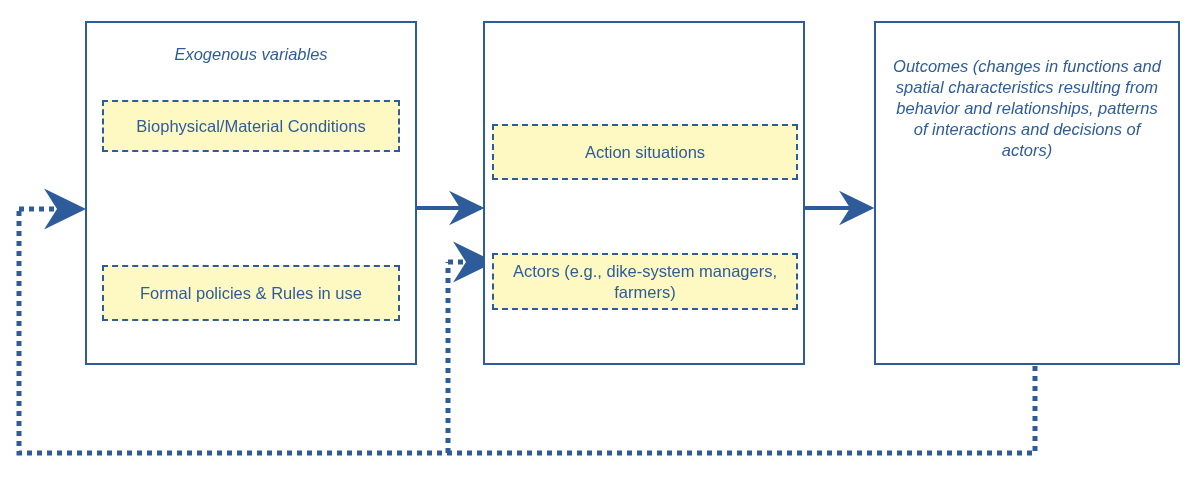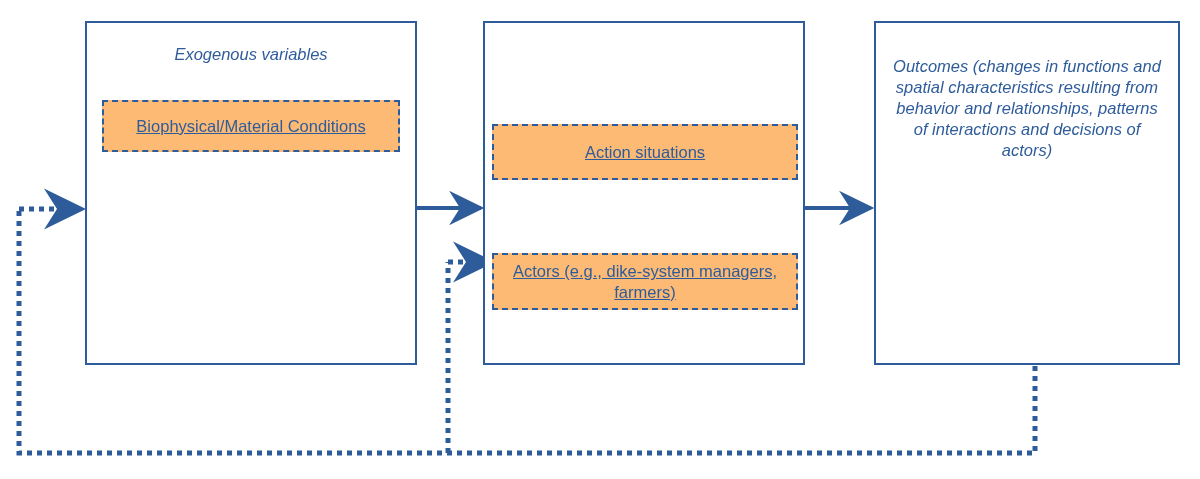--- a/index.html
+++ b/index.html
@@ -38,30 +38,29 @@
     color: #2E5C9A;
     font-size: 16.5px;
     line-height: 1.28;
     padding: 0 10px;
     box-sizing: border-box;
   }
   .dashed-box {
     position: absolute;
     box-sizing: border-box;
     border: 2px dashed #2E5C9A;
-    background: #fdba74;
+    background: #fef9c3;
     display: flex;
     align-items: center;
     justify-content: center;
     text-align: center;
     color: #2E5C9A;
     font-size: 16.5px;
     line-height: 1.22;
     padding: 2px 6px;
-    text-decoration: underline;
   }
   #panel-exogenous { left: 85px; top: 21px; width: 332px; height: 344px; }
   #panel-arena     { left: 483px; top: 21px; width: 322px; height: 344px; }
   #panel-outcomes  { left: 874px; top: 21px; width: 306px; height: 344px; }
 
   #title-exogenous { top: 44px; }
   #title-arena     { top: 33px; }
   #title-outcomes  { top: 56px; }
 
   #box-biophysical { left: 102px; top: 100px; width: 298px; height: 52px; }
@@ -104,20 +103,21 @@
     <line x1="19" y1="209" x2="80" y2="209" stroke="#2E5C9A" stroke-width="5" stroke-dasharray="5,5" marker-end="url(#arrowDotted)"></line>
 
     <polyline points="448,453 448,262" fill="none" stroke="#2E5C9A" stroke-width="5" stroke-dasharray="5,5"></polyline>
     <line x1="448" y1="262" x2="489" y2="262" stroke="#2E5C9A" stroke-width="5" stroke-dasharray="5,5" marker-end="url(#arrowDotted)"></line>
   </svg>
 
   <div class="panel" id="panel-exogenous"></div>
   <div class="panel-title" id="title-exogenous" style="left:85px; width:332px;">Exogenous variables</div>
 
   <div class="dashed-box" id="box-biophysical">Biophysical/Material Conditions</div>
+  <div class="dashed-box" id="box-formal">Formal policies &amp; Rules in use</div>
 
   <div class="panel" id="panel-arena"></div>
 
   <div class="dashed-box" id="box-action-situations">Action situations</div>
   <div class="dashed-box" id="box-actors">Actors (e.g., dike-system managers, farmers)</div>
 
   <div class="panel" id="panel-outcomes"></div>
   <div class="panel-title" id="title-outcomes" style="left:878px; width:298px;">Outcomes (changes in functions and spatial characteristics resulting from behavior and relationships, patterns of interactions and decisions of actors)</div>
 
 

